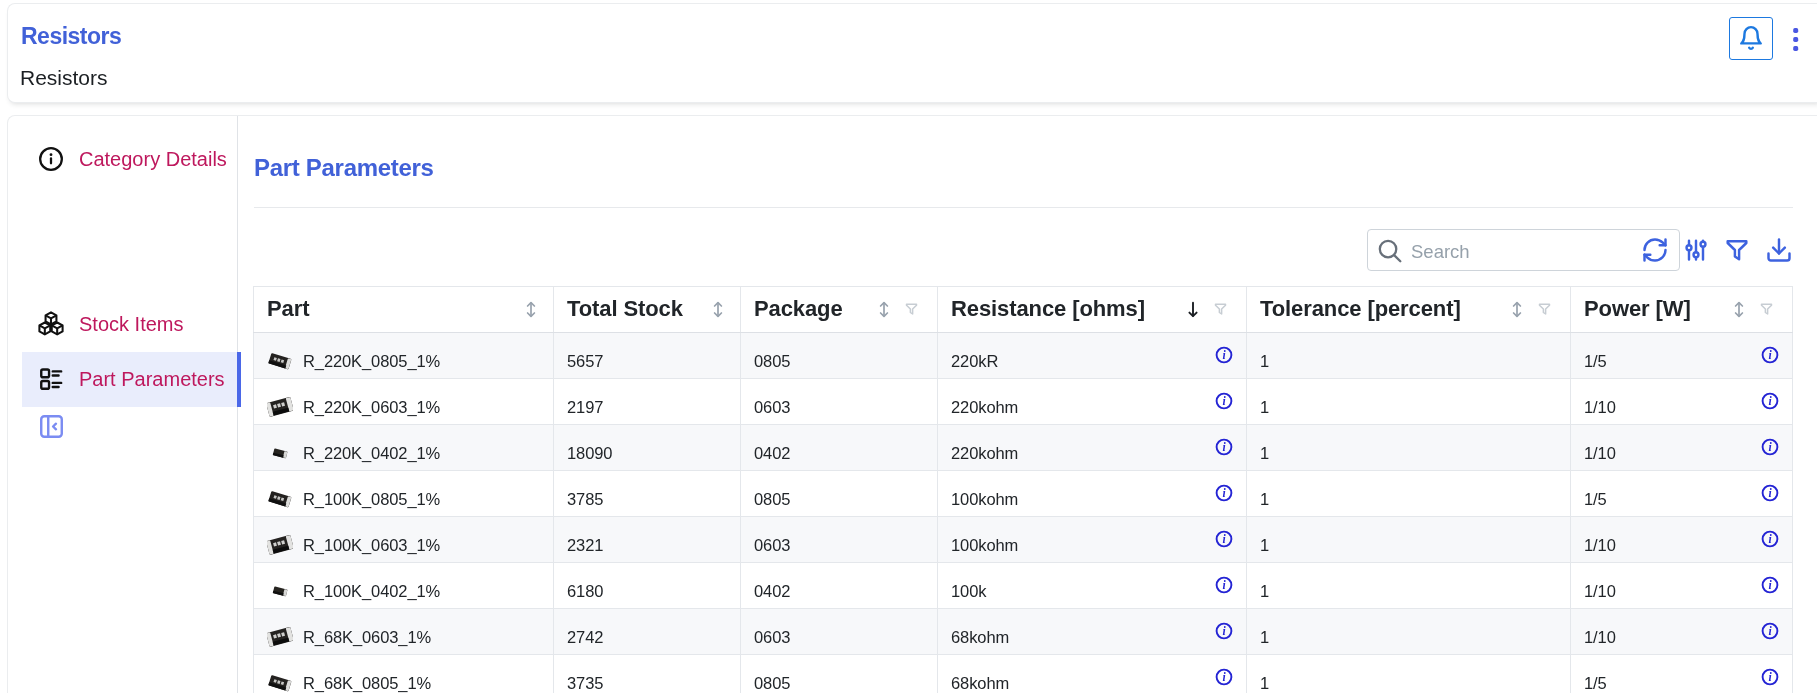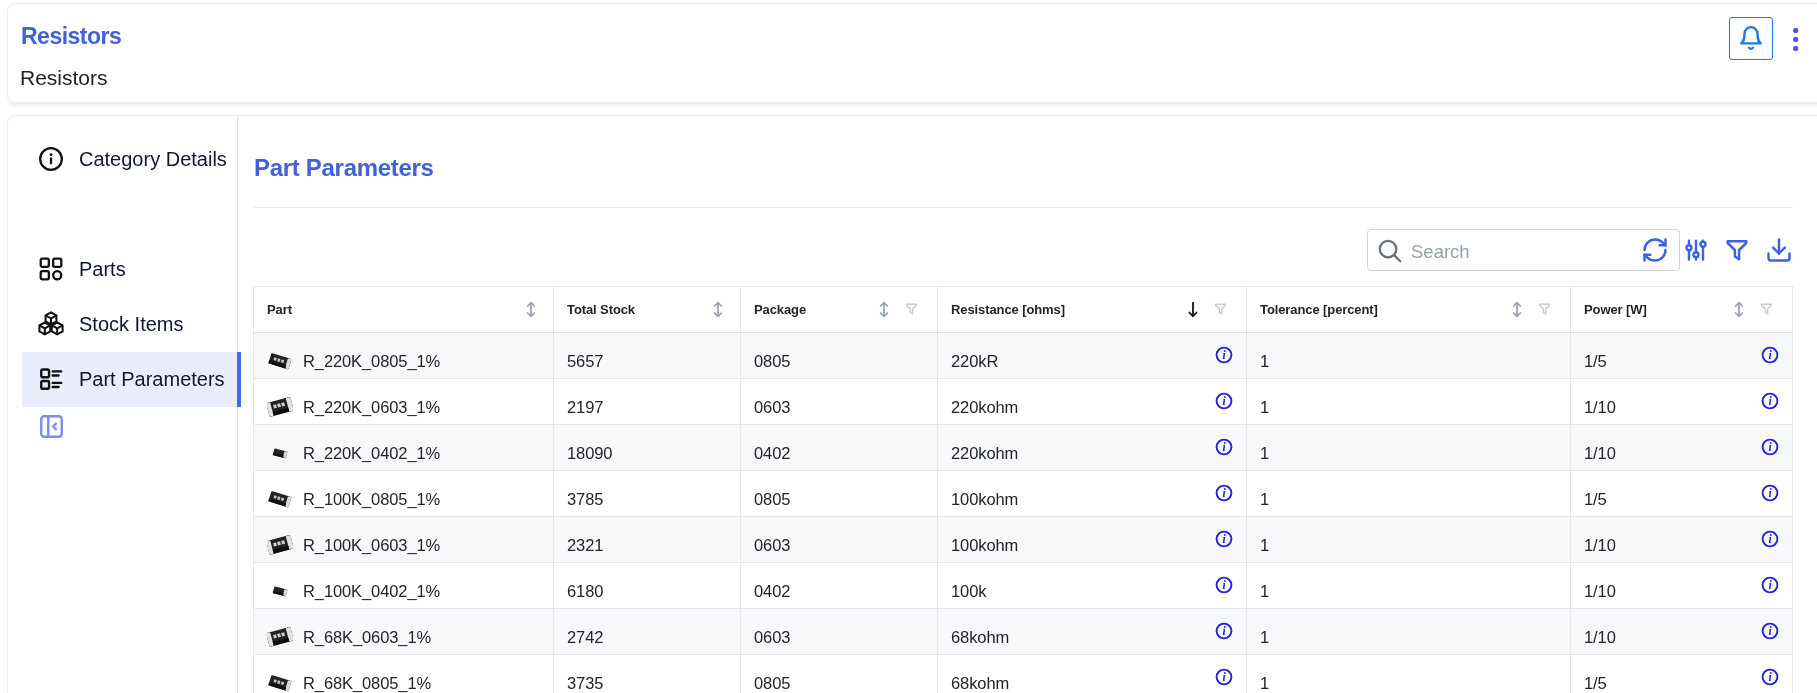--- a/index.html
+++ b/index.html
@@ -16,42 +16,42 @@
   .bell { position:absolute; left:8px; top:7px; }
   .dots { position:absolute; left:1792px; top:27px; }
   .card2 { position:absolute; left:7px; top:115px; width:1815px; height:600px;
     background:#fff; border:1px solid #ebedef; border-right:none; border-bottom:none;
     border-radius:8px 0 0 0; }
   .sidebar { position:absolute; left:0; top:0; width:230px; height:599px;
     border-right:1px solid #e0e3e7; }
   .nav-item { position:absolute; left:14px; width:216px; height:55px; }
   .nav-item .ico { position:absolute; left:16px; top:50%; margin-top:-14px; }
   .nav-item .lbl { position:absolute; left:57px; top:50%; margin-top:-12px;
-    font-size:20px; color:#0f172a; white-space:nowrap; }
+    font-size:20px; color:#be185d; white-space:nowrap; }
   .nav-sel { background:#e9edfc; }
   .nav-sel::after { content:""; position:absolute; right:-3px; top:0; width:4px;
     height:55px; background:#4a67e8; }
   .collapse-ico { position:absolute; left:29px; top:296px; }
   .main-h2 { position:absolute; left:246px; top:38px; font-size:24px; letter-spacing:-0.3px;
     font-weight:bold; color:#4161d8; }
   .hr1 { position:absolute; left:246px; top:91px; width:1539px; height:1px;
     background:#e7e9ec; }
   .searchbox { position:absolute; left:1359px; top:113px; width:313px; height:42px;
     border:1px solid #ced4da; border-radius:4px; }
   .searchbox svg { position:absolute; left:9px; top:8px; }
   .searchbox .ph { position:absolute; left:43px; top:11px; font-size:18.5px; color:#96a1ab; }
   .tico { position:absolute; top:120px; width:28px; height:28px; }
   
   .tbl { position:absolute; left:245px; top:170px; width:1539px;
     border-collapse:collapse; table-layout:fixed; font-size:16.5px; letter-spacing:-0.1px; }
   .tbl col.c1{width:300px} .tbl col.c2{width:187px} .tbl col.c3{width:197px}
   .tbl col.c4{width:309px} .tbl col.c5{width:324px} .tbl col.c6{width:222px}
   .tbl th { position:relative; height:45.5px; text-align:left; font-weight:bold;
     padding:0 0 0 13px; border:1px solid #e4e7eb; border-bottom:1px solid #dde0e5;
-    background:#fff; font-size:13px; }
+    background:#fff; font-size:22px; }
   .tbl td { position:relative; height:46px; padding:12px 0 0 13px;
     border:1px solid #e4e7eb; }
   .tbl tr.odd td { background:#f7f8fa; }
   .sorticon { position:absolute; right:14px; top:50%; margin-top:-8px; }
   .s2 { right:45px; }
   .funicon { position:absolute; right:18px; top:50%; margin-top:-8px; }
   .chip { display:inline-block; vertical-align:middle; margin-right:10px; }
   .pname { display:inline-block; vertical-align:middle; }
   .inficon { position:absolute; right:13px; top:50%; margin-top:-9px; }
 
@@ -76,29 +76,20 @@
 
 <div class="card2">
   <div class="sidebar">
     <div class="nav-item" style="top:16px;">
       <svg class="ico" width="26" height="26" viewBox="0 0 24 24" fill="none" stroke="#111" stroke-width="2.1" stroke-linecap="round">
           <circle cx="12" cy="12" r="10"></circle>
           <path d="M12 16v-4.5"></path>
           <path d="M12 8h.01" stroke-width="2.6"></path>
         </svg>
       <div class="lbl">Category Details</div>
-    </div>
-    <div class="nav-item" style="top:126px;">
-      <svg class="ico" width="26" height="26" viewBox="0 0 24 24" fill="none" stroke="#111" stroke-width="2.1" stroke-linejoin="round">
-          <rect x="2.5" y="2.5" width="7.5" height="7.5" rx="1.4"></rect>
-          <rect x="14" y="2.5" width="7.5" height="7.5" rx="1.4"></rect>
-          <rect x="2.5" y="14" width="7.5" height="7.5" rx="1.4"></rect>
-          <circle cx="17.75" cy="17.75" r="3.75"></circle>
-        </svg>
-      <div class="lbl">Parts</div>
     </div>
     <div class="nav-item" style="top:181px;">
       <svg class="ico" width="26" height="26" viewBox="0 0 24 24" fill="none" stroke="#111" stroke-width="1.9" stroke-linejoin="round">
         <path d="M12 1.3l5 2.75v5.5l-5 2.75-5-2.75v-5.5z"></path>
           <path d="M7 4.05l5 2.75 5-2.75M12 6.8v5.5"></path>
         <path d="M6.3 10.6l5 2.75v5.5l-5 2.75-5-2.75v-5.5z"></path>
           <path d="M1.3 13.35l5 2.75 5-2.75M6.3 16.1v5.5"></path>
         <path d="M17.7 10.6l5 2.75v5.5l-5 2.75-5-2.75v-5.5z"></path>
           <path d="M12.7 13.35l5 2.75 5-2.75M17.7 16.1v5.5"></path>
       </svg>

